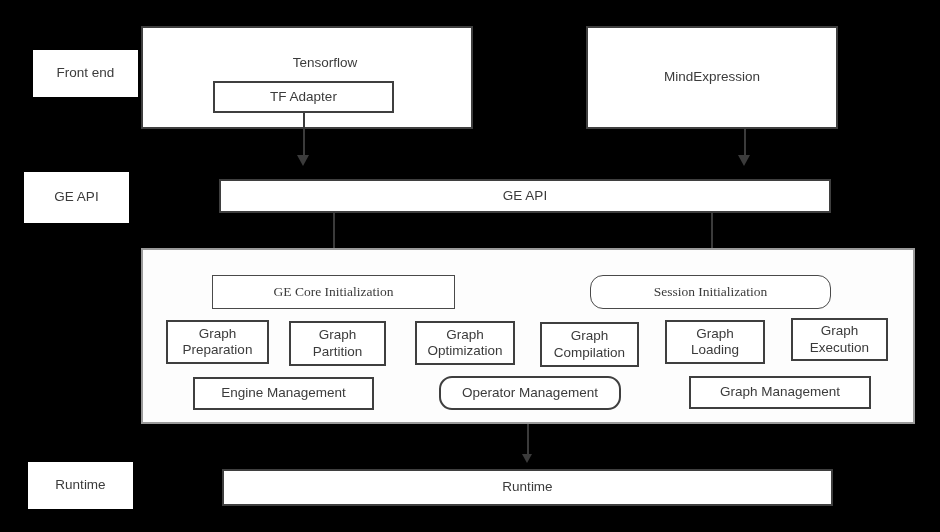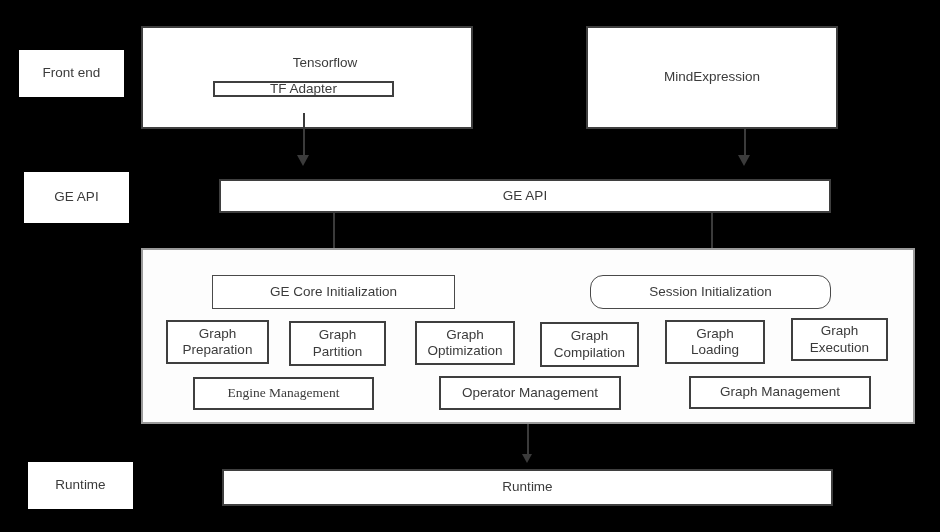--- a/index.html
+++ b/index.html
@@ -31,20 +31,21 @@
   .label-chip {
     border: none;
     font-size: 13.5px;
   }
   
   .framed {
     border: 2px solid #3f3f3f;
   }
   .framed-thin {
     border: 1.6px solid #4a4a4a;
+    font-family: Liberation Serif, serif;
   }
   .container-box {
     border: 2px solid #9a9a9a;
     background: #fdfdfd;
     display: block;
   }
   .group-title {
     position: absolute;
     color: #3b3b3b;
     font-size: 13.5px;
@@ -69,31 +70,31 @@
     border-left-width: 5px;
     border-right-width: 5px;
     border-top-width: 9px;
   }
 </style>
 </head>
 <body>
 
 <div id="canvas">
 
-  <div class="box label-chip" style="left:19px; top:50px; width:105px; height:47px;">Front end</div>
+  <div class="box label-chip" style="left:33px; top:50px; width:105px; height:47px;">Front end</div>
 
   <div class="box label-chip" style="left:24px; top:172px; width:105px; height:51px;">GE API</div>
 
 
   <div class="box label-chip" style="left:28px; top:462px; width:105px; height:47px;">Runtime</div>
 
   <div class="box framed" style="left:141px; top:26px; width:332px; height:103px; display:block;"></div>
   <div class="group-title" style="left:141px; top:55px; width:368px;">Tensorflow</div>
 
-  <div class="box framed" style="left:213px; top:81px; width:181px; height:16px; font-size:13.5px;">TF Adapter</div>
+  <div class="box framed" style="left:213px; top:81px; width:181px; height:32px; font-size:13.5px;">TF Adapter</div>
 
   <div class="box framed" style="left:586px; top:26px; width:252px; height:103px; font-size:13.5px;">MindExpression</div>
 
   <div class="vline" style="left:303px; top:113px; height:43px;"></div>
   <div class="arrowhead" style="left:297px; top:155px;"></div>
 
   <div class="vline" style="left:744px; top:129px; height:27px;"></div>
   <div class="arrowhead" style="left:738px; top:155px;"></div>
 
   <div class="box framed" style="left:219px; top:179px; width:612px; height:34px; font-size:13.5px;">GE API</div>
@@ -115,22 +116,22 @@
 Partition</div>
   <div class="box framed" style="left:415px; top:321px; width:100px; height:44px; font-size:13.5px;">Graph
 Optimization</div>
   <div class="box framed" style="left:540px; top:322px; width:99px; height:45px; font-size:13.5px;">Graph
 Compilation</div>
   <div class="box framed" style="left:665px; top:320px; width:100px; height:44px; font-size:13.5px;">Graph
 Loading</div>
   <div class="box framed" style="left:791px; top:318px; width:97px; height:43px; font-size:13.5px;">Graph
 Execution</div>
 
-  <div class="box framed" style="left:193px; top:377px; width:181px; height:33px; font-size:13.5px;font-family:Liberation Serif, serif;">Engine Management</div>
-  <div class="box framed" style="left:439px; top:376px; width:182px; height:34px; font-size:13.5px;">Operator Management</div>
+  <div class="box framed" style="left:193px; top:377px; width:181px; height:33px; font-size:13.5px;">Engine Management</div>
+  <div class="box framed" style="left:439px; top:376px; width:182px; height:34px; font-size:13.5px;border-radius:13px;">Operator Management</div>
   <div class="box framed" style="left:689px; top:376px; width:182px; height:33px; font-size:13.5px;">Graph Management</div>
 
   <div class="vline" style="left:527px; top:424px; height:31px;"></div>
   <div class="arrowhead small" style="left:522px; top:454px;"></div>
 
   <div class="box framed" style="left:222px; top:469px; width:611px; height:37px; font-size:13.5px;">Runtime</div>
 
 </div>
 
 </body></html>

